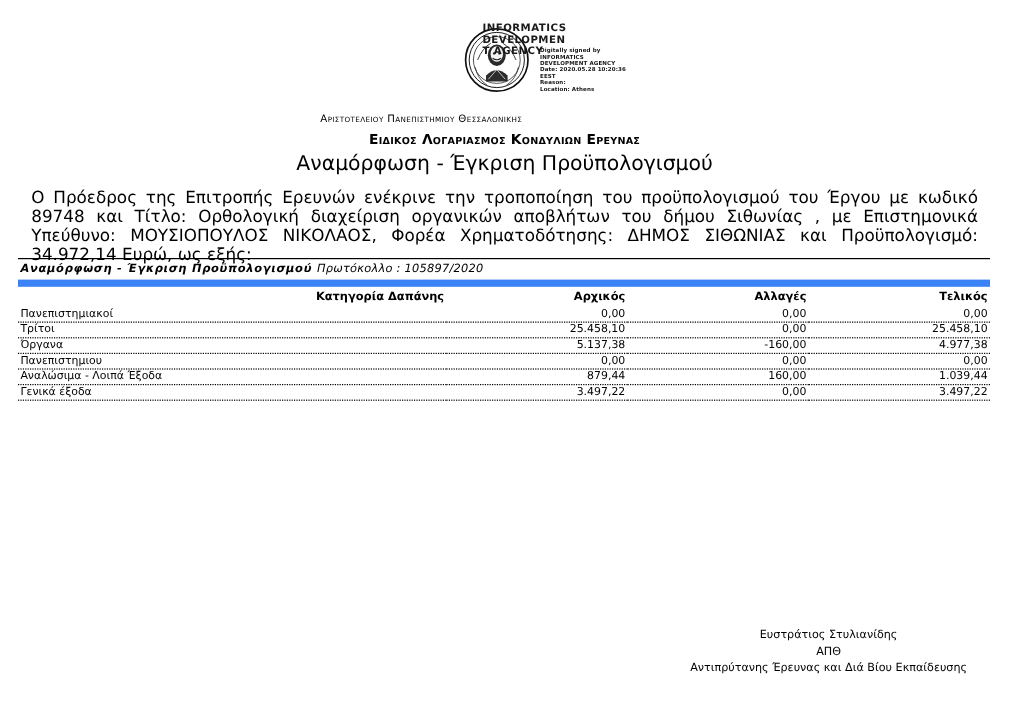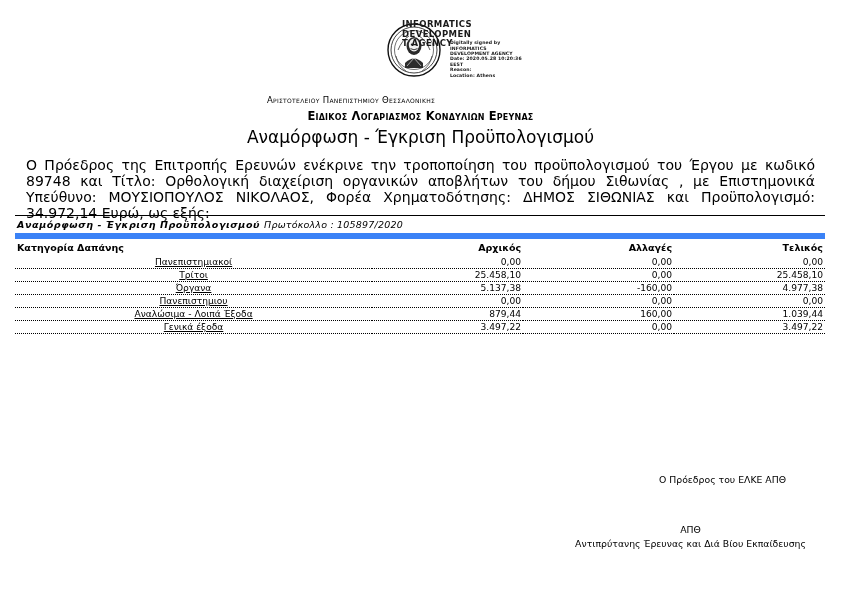--- a/index.html
+++ b/index.html
@@ -160,32 +160,31 @@
     font-size: 9.3px;
   }
   table.budget thead th {
     font-size: 9.5px;
     font-weight: bold;
     padding: 3px 2px 3px 2px;
     text-align: right;
     white-space: nowrap;
   }
   table.budget thead th.cat {
-    text-align: left;
+    text-align: right;
   }
   table.budget tbody td {
     padding: 1px 2px 1px 2px;
     border-bottom: 1px dotted #000;
     white-space: nowrap;
     font-size: 9.1px;
   }
   table.budget tbody td.cat {
-    text-align: center;
+    text-align: left;
     width: 44%;
-    text-decoration: underline;
   }
   table.budget tbody td.num {
     text-align: right;
     width: 18.6%;
   }
 
   
   .sig-role {
     position: absolute;
     top: 474px;
@@ -312,19 +311,19 @@
         <tr>
           <td class="cat">Γενικά έξοδα</td>
           <td class="num">3.497,22</td>
           <td class="num">0,00</td>
           <td class="num">3.497,22</td>
         </tr>
       </tbody>
     </table>
   </div>
 
-  <div class="sig-role">Ο Πρόεδρος του ΕΛΚΕ ΑΠΘ</div>
   <div class="sig-name-block">
+    <div class="sig-shift">Ευστράτιος Στυλιανίδης</div>
     <div class="sig-shift">ΑΠΘ</div>
     <div class="sig-shift">Αντιπρύτανης Έρευνας και Διά Βίου Εκπαίδευσης</div>
   </div>
 
 </div>
 
 </body></html>

